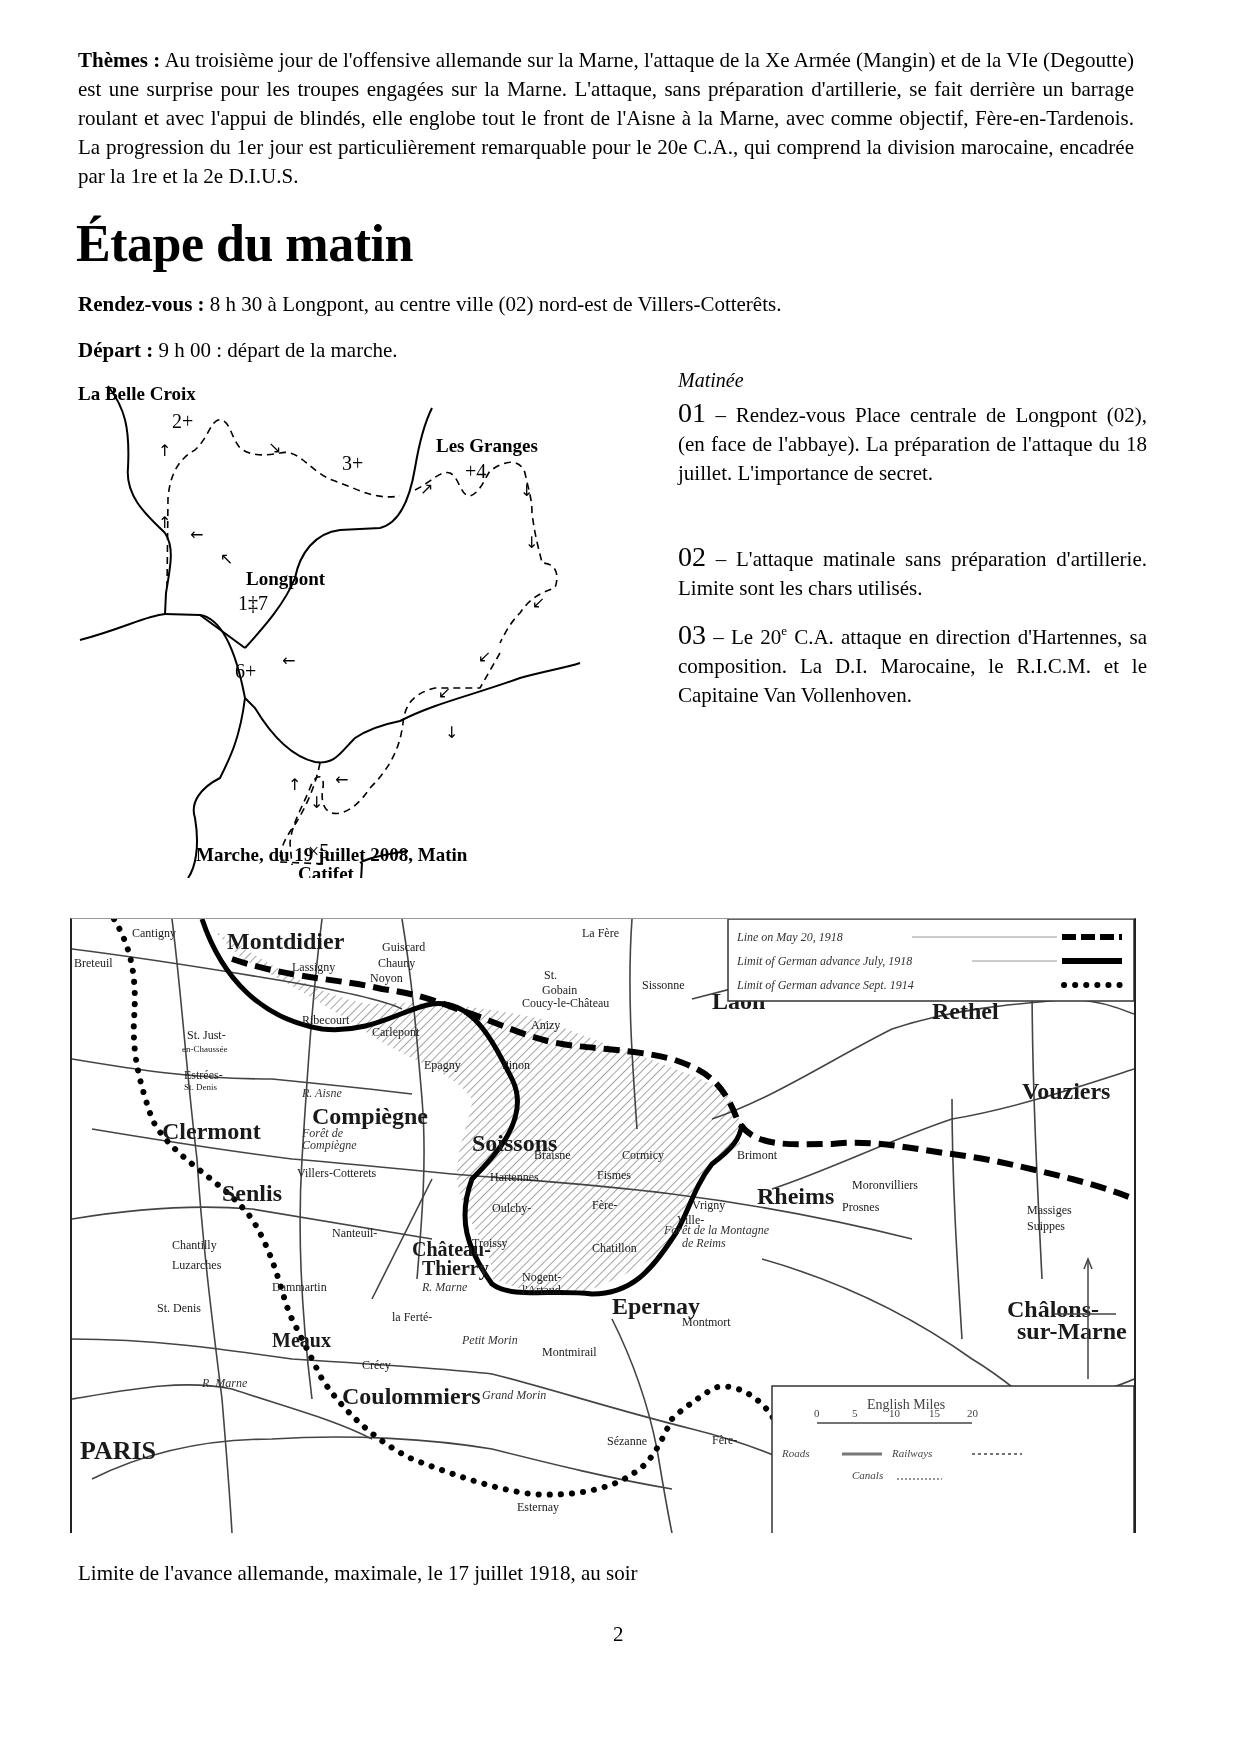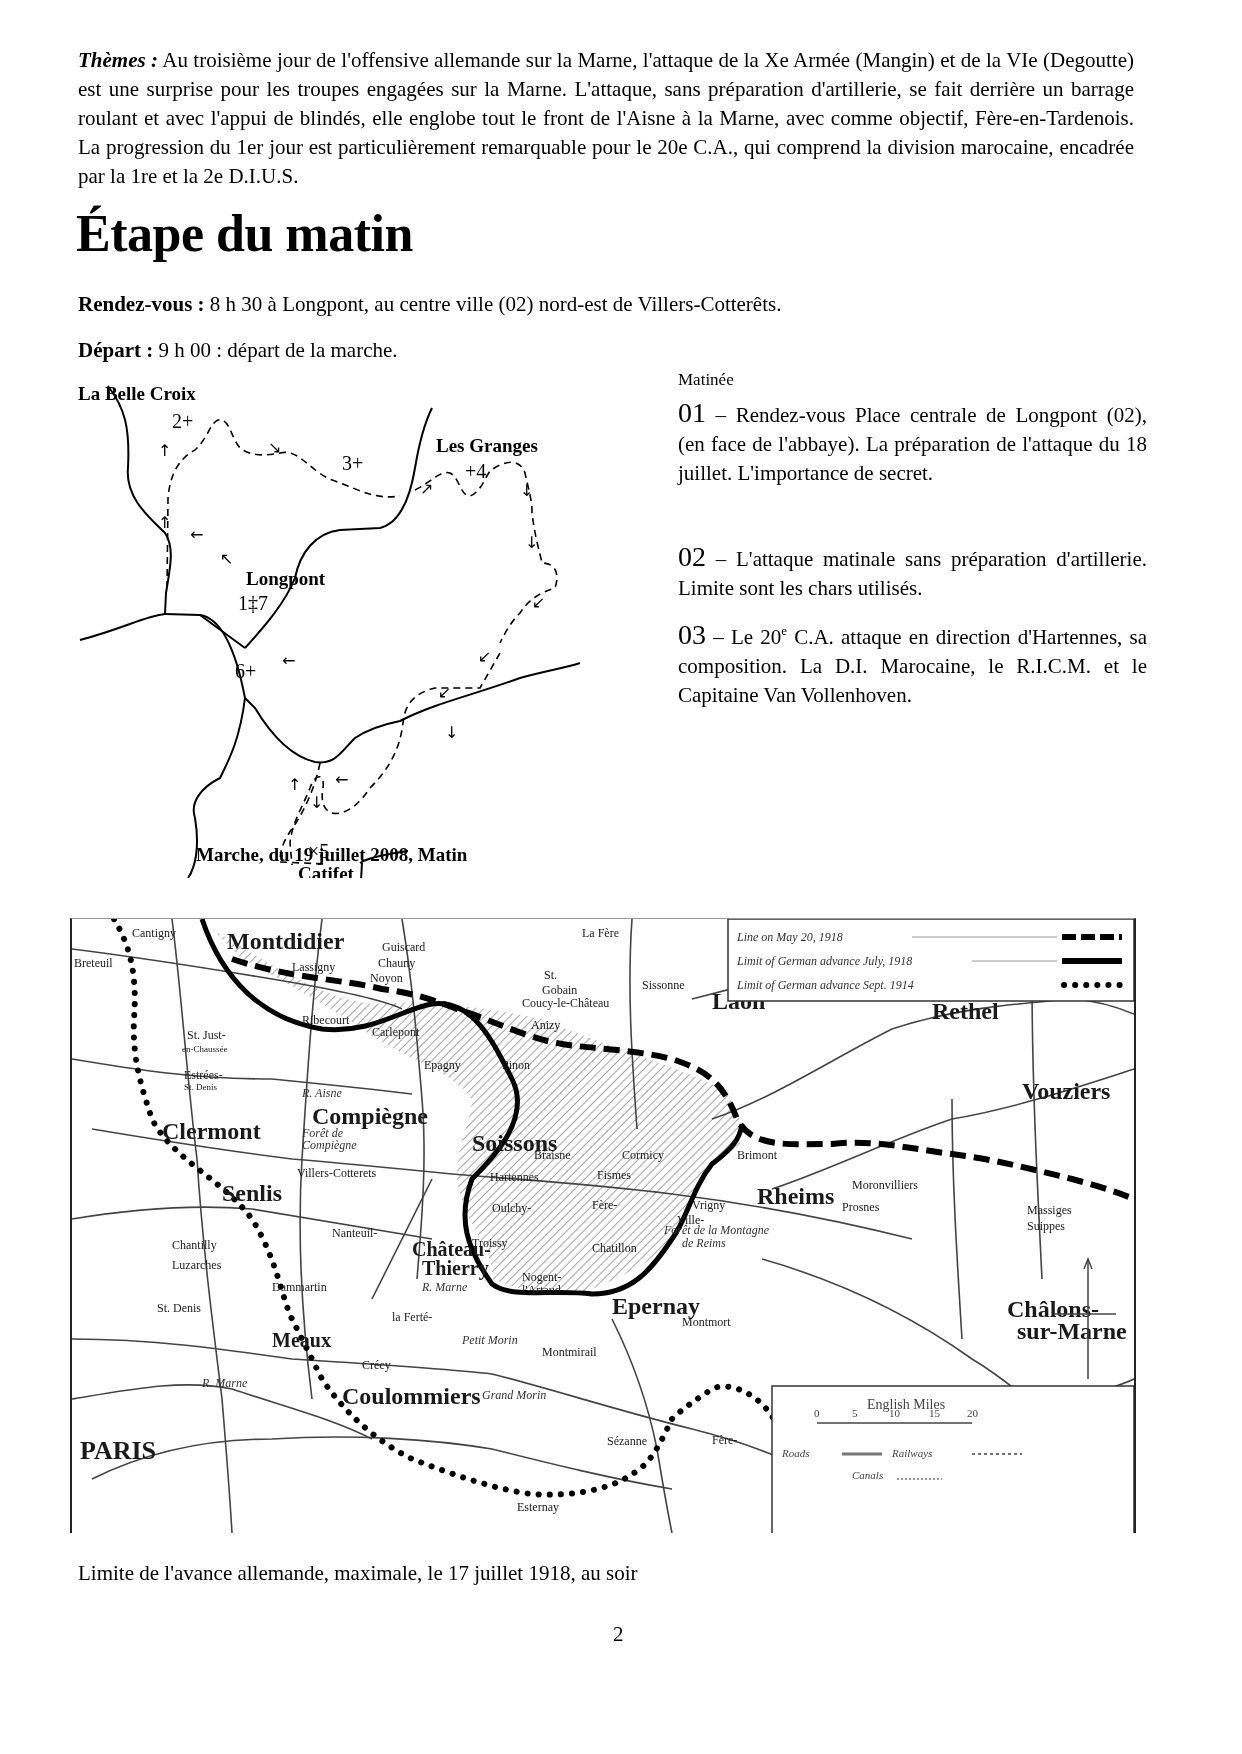--- a/index.html
+++ b/index.html
@@ -1,24 +1,24 @@
 <!DOCTYPE html>
 <html><head>
 <meta charset="utf-8">
 <style>
   html, body { margin:0; padding:0; background:#ffffff; }
   body { width:1242px; height:1754px; position:relative; overflow:hidden;
          font-family:"Liberation Serif", "DejaVu Serif", serif; color:#000; }
   .abs { position:absolute; }
   .themes { left:78px; top:46px; width:1056px; font-size:21px; line-height:29px; text-align:justify; }
-  .themes b { font-weight:bold;font-style:italic; }
-  .h1 { left:76px; top:204px; font-size:52px; font-weight:bold; line-height:60px; letter-spacing:-0.5px; }
+  .themes b { font-weight:bold; }
+  .h1 { left:76px; top:214px; font-size:52px; font-weight:bold; line-height:60px; letter-spacing:-0.5px; }
   .line { left:78px; font-size:21px; line-height:28px;text-align:center; }
   .line b { font-weight:bold; }
-  .matinee { left:678px; top:366px; font-size:17px; line-height:28px; }
+  .matinee { left:678px; top:366px; font-size:20px; line-height:28px;font-style:italic; }
   .step { left:678px; width:469px; font-size:21px; line-height:29px; text-align:justify; }
   .step .num { font-size:28px; }
   .step sup { font-size:13px; vertical-align:9px; line-height:0; }
   .sketch { left:70px; top:378px; width:520px; height:500px; }
   .sketch-caption { left:196px; top:844px; font-size:19px; font-weight:bold; }
   .map { left:70px; top:918px; width:1062px; height:614px; border-left:2px solid #222; border-right:2px solid #222; border-top:1px solid #999; background:#fff; overflow:hidden; }
   .map svg { display:block; }
   .map-caption { left:78px; top:1545px; font-size:21px; line-height:28px;margin-top:14px; }
   .page-num { left:613px; top:1622px; font-size:21px; }
   .lbl { font-family:"Liberation Serif", serif; fill:#1a1a1a; }

